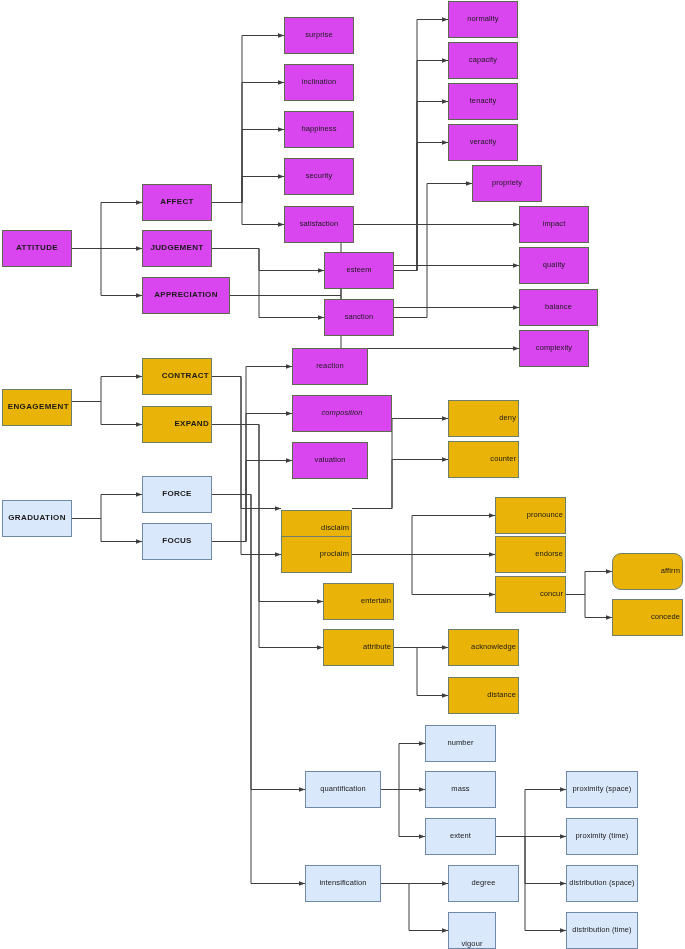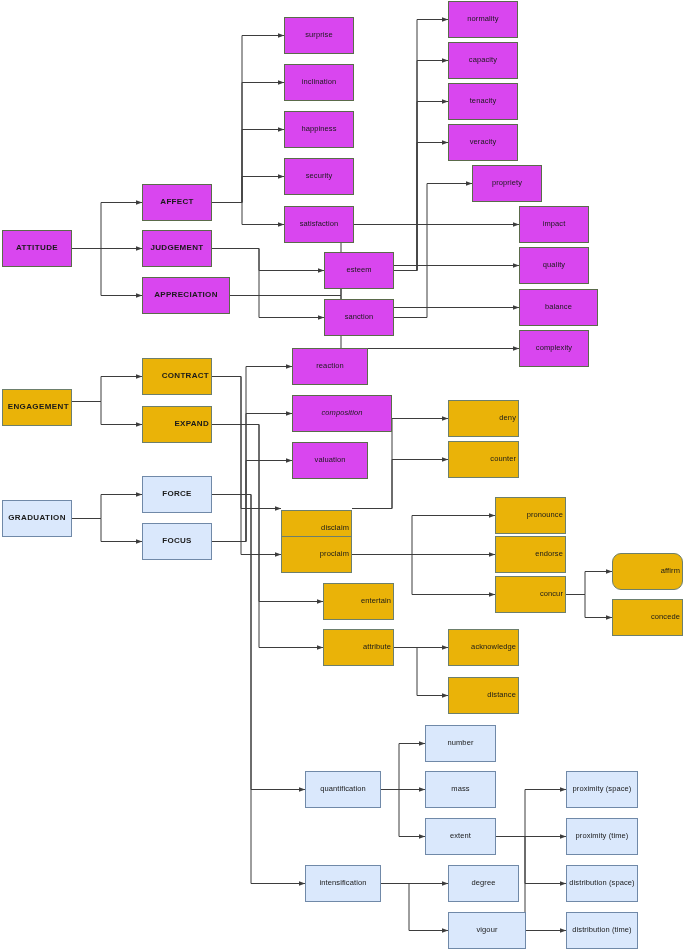--- a/index.html
+++ b/index.html
@@ -250,21 +250,21 @@
       </div>
       <div class="node c-blue lvl-leaf" style="left: 425px; top: 771px; width: 71px; height: 37px;">
         <span class="node-label">mass</span>
       </div>
       <div class="node c-blue lvl-leaf" style="left: 425px; top: 818px; width: 71px; height: 37px;">
         <span class="node-label">extent</span>
       </div>
       <div class="node c-blue lvl-leaf" style="left: 448px; top: 865px; width: 71px; height: 37px;">
         <span class="node-label">degree</span>
       </div>
-      <div class="node c-blue lvl-leaf" style="left: 448px; top: 912px; width: 78px; height: 37px;">
+      <div class="node c-blue lvl-leaf" style="left: 448px; top: 912px; width: 48px; height: 37px; align-items: flex-end;">
         <span class="node-label">vigour</span>
       </div>
       <div class="node c-blue lvl-leaf" style="left: 566px; top: 771px; width: 72px; height: 37px;">
         <span class="node-label">proximity (space)</span>
       </div>
       <div class="node c-blue lvl-leaf" style="left: 566px; top: 818px; width: 72px; height: 37px;">
         <span class="node-label">proximity (time)</span>
       </div>
       <div class="node c-blue lvl-leaf" style="left: 566px; top: 865px; width: 72px; height: 37px;">
         <span class="node-label">distribution (space)</span>

